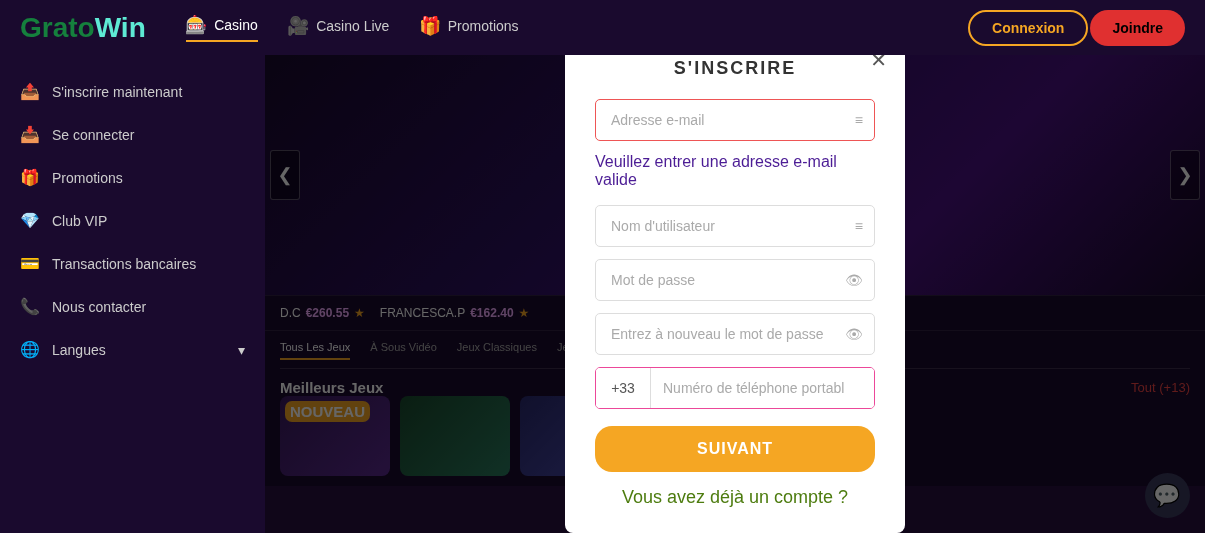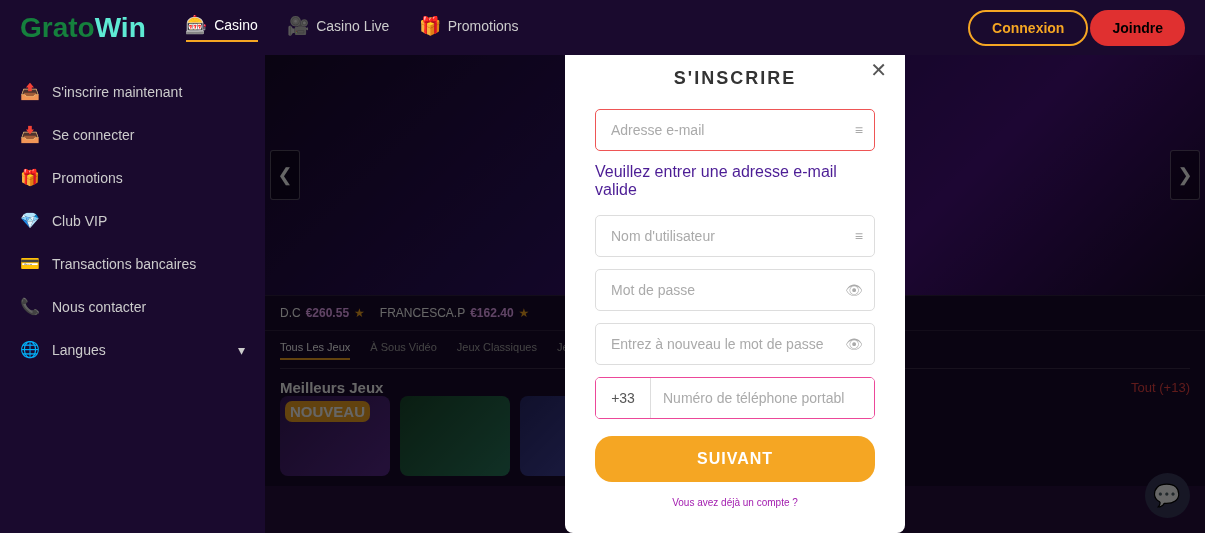--- a/index.html
+++ b/index.html
@@ -339,22 +339,22 @@
       color: #fff;
       font-size: 16px;
       font-weight: bold;
       cursor: pointer;
       letter-spacing: 1px;
       margin-top: 5px;
       margin-bottom: 15px;
     }
     .modal-login-link {
       text-align: center;
-      font-size: 10px;
-      color: #a21caf;
+      font-size: 18px;
+      color: #4d7c0f;
       cursor: pointer;
       text-decoration: none;
     }
   </style>
 </head>
 <body>
 
 <div class="header">
   <div class="logo">
     <span class="grato">Grato</span><span class="win">Win</span>

